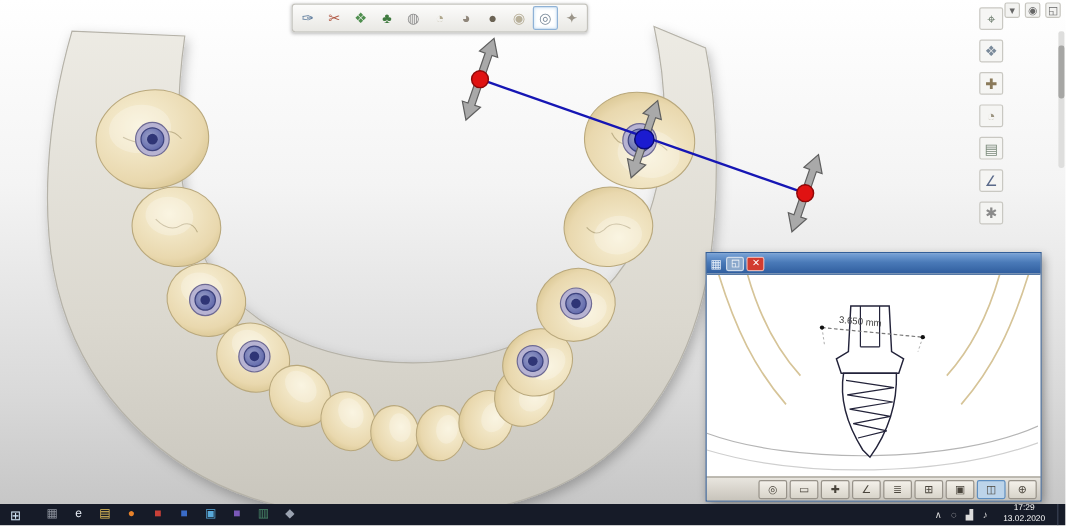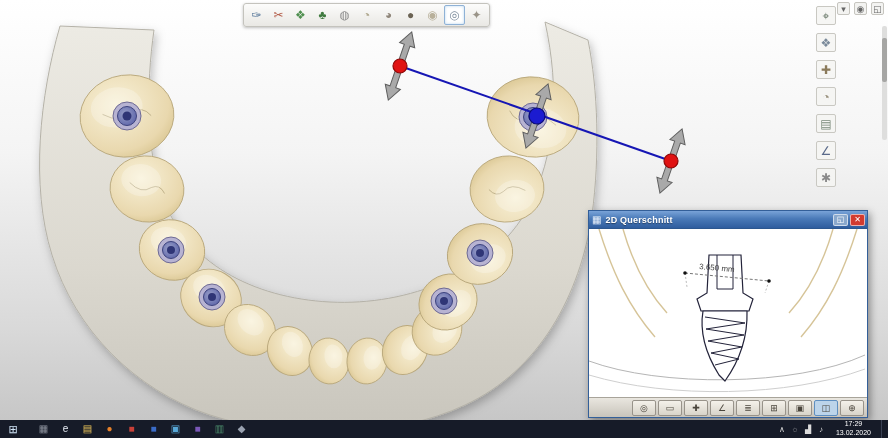--- a/index.html
+++ b/index.html
@@ -299,21 +299,20 @@
         <span>◱</span>
       </div>
     </div>
   <div class="right-scrollbar">
     <div class="thumb"></div>
   </div>
 
   <div class="win2d">
     <div class="titlebar">
       <span class="win-icon">▦</span>
-      <span class="win-title">2D Querschnitt</span>
       <span class="tbtns">
 
           <span class="tbtn" style="background: rgb(138, 168, 204);">◱</span>
 
           <span class="tbtn" style="background: rgb(210, 59, 47);">✕</span>
         </span>
     </div>
     <div class="body">
       <svg width="276" height="169" viewBox="0 0 276 169">
 

